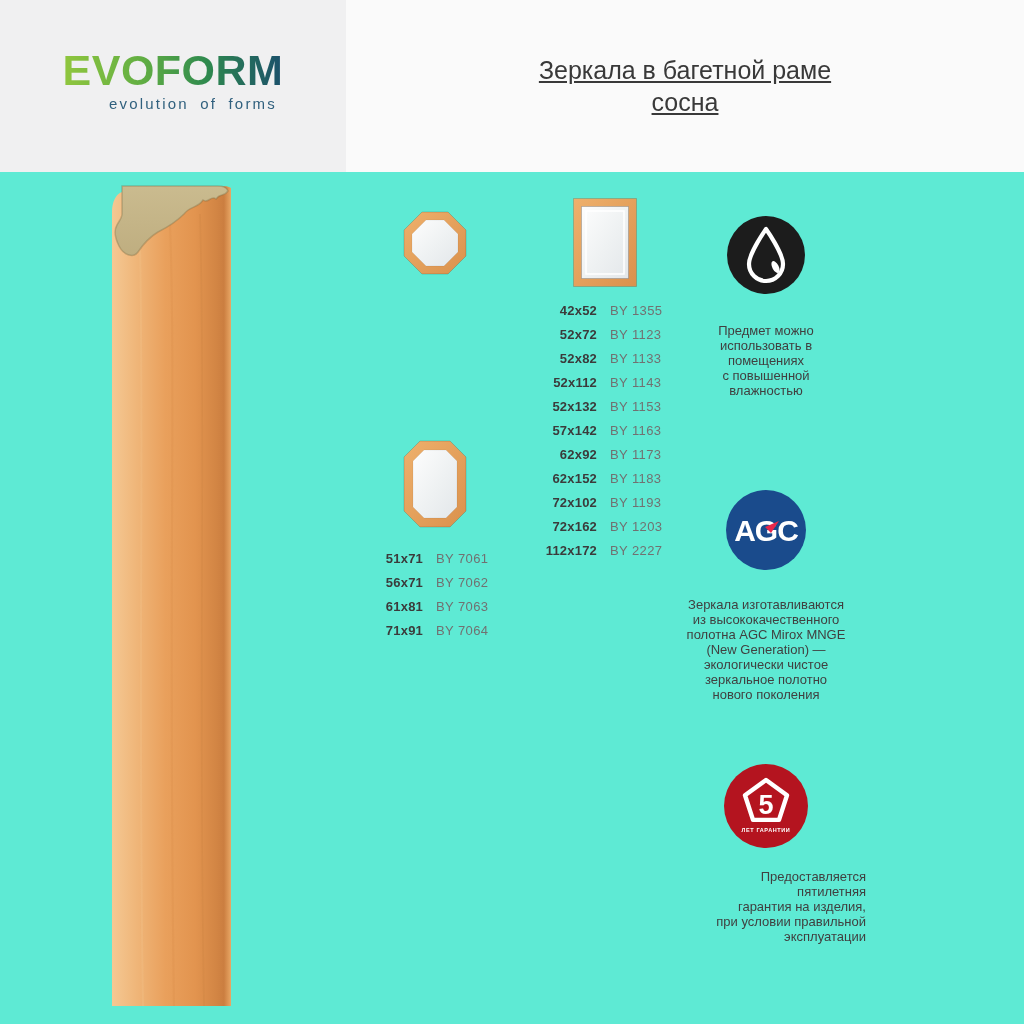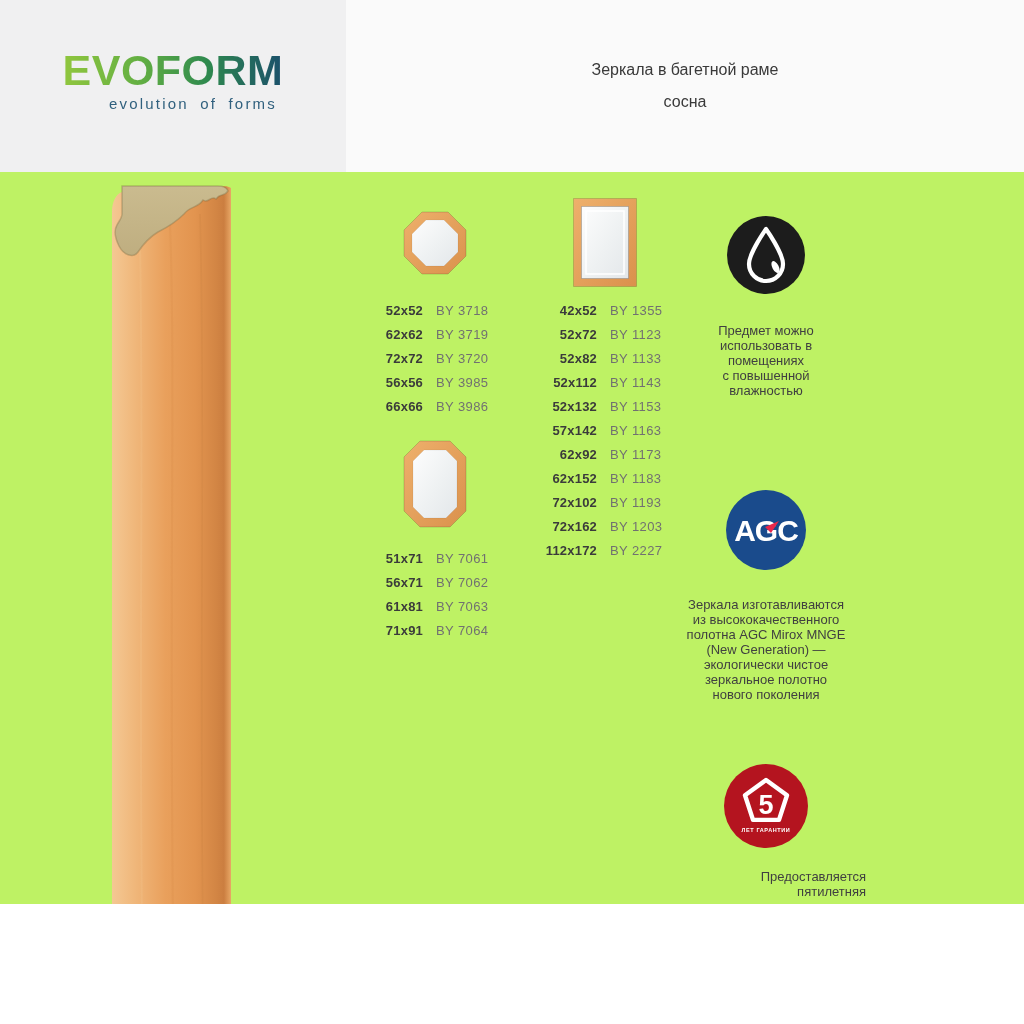--- a/index.html
+++ b/index.html
@@ -1,21 +1,21 @@
 <!DOCTYPE html>
 <html><head>
 <meta charset="utf-8">
 <style>
   * { margin: 0; padding: 0; box-sizing: border-box; }
   html, body { background: #ffffff; }
   .page {
     position: relative;
     width: 1024px;
-    height: 904px;
-    background: #bef264;
+    height: 1024px;
+    background: #5eead4;
     overflow: hidden;
     font-family: "Liberation Sans", "DejaVu Sans", sans-serif;
     color: #3b3b3b;
   }
 
   
   .header-left {
     position: absolute; left: 0; top: 0;
     width: 346px; height: 172px;
     background: #f0f0f1;
@@ -39,21 +39,21 @@
     line-height: 1.05;
   }
   .logo-tagline {
     margin-top: 2px;
     font-size: 15px; color: #30607e;
     letter-spacing: 2.2px; word-spacing: 5px; padding-left: 40px;
   }
   .doc-title {
     position: absolute; left: 346px; top: 54px; width: 678px;
     text-align: center;
-    font-size: 16px; line-height: 32px; color: #393939;
+    font-size: 25px; line-height: 32px; color: #393939; text-decoration: underline;
   }
 
   
   .wood-img { position: absolute; left: 110px; top: 184px; }
 
   
   .shape-icon { position: absolute; }
   .size-rows {
     position: absolute;
     display: grid;
@@ -141,32 +141,20 @@
       <linearGradient id="mirrorGrad" x1="0" y1="0" x2="1" y2="1">
         <stop offset="0" stop-color="#fdfdfd"></stop>
         <stop offset="0.55" stop-color="#eef1f2"></stop>
         <stop offset="1" stop-color="#e3e7ea"></stop>
       </linearGradient>
     </defs>
     <path d="M 19,1 H 45 L 63,19 V 45 L 45,63 H 19 L 1,45 V 19 Z" fill="url(#frameGrad)" stroke="rgba(0,0,0,0.15)" stroke-width="1"></path>
     <path d="M 23,9 H 41 L 55,23 V 41 L 41,55 H 23 L 9,41 V 23 Z" fill="url(#mirrorGrad)" stroke="rgba(0,0,0,0.08)" stroke-width="0.8"></path>
   </svg>
 
-  <div class="size-rows rows-c1">
-    <span class="size">52x52</span>
-    <span class="code">BY 3718</span>
-    <span class="size">62x62</span>
-    <span class="code">BY 3719</span>
-    <span class="size">72x72</span>
-    <span class="code">BY 3720</span>
-    <span class="size">56x56</span>
-    <span class="code">BY 3985</span>
-    <span class="size">66x66</span>
-    <span class="code">BY 3986</span>
-  </div>
 
   <svg class="shape-icon" style="left:403px; top:440px;" width="64" height="88" viewBox="0 0 64 88">
     <path d="M 17,1 H 47 L 63,17 V 71 L 47,87 H 17 L 1,71 V 17 Z" fill="url(#frameGrad)" stroke="rgba(0,0,0,0.15)" stroke-width="1"></path>
     <path d="M 21,10 H 43 L 54,21 V 67 L 43,78 H 21 L 10,67 V 21 Z" fill="url(#mirrorGrad)" stroke="rgba(0,0,0,0.08)" stroke-width="0.8"></path>
   </svg>
 
   <div class="size-rows rows-c2">
     <span class="size">51x71</span>
     <span class="code">BY 7061</span>
     <span class="size">56x71</span>

